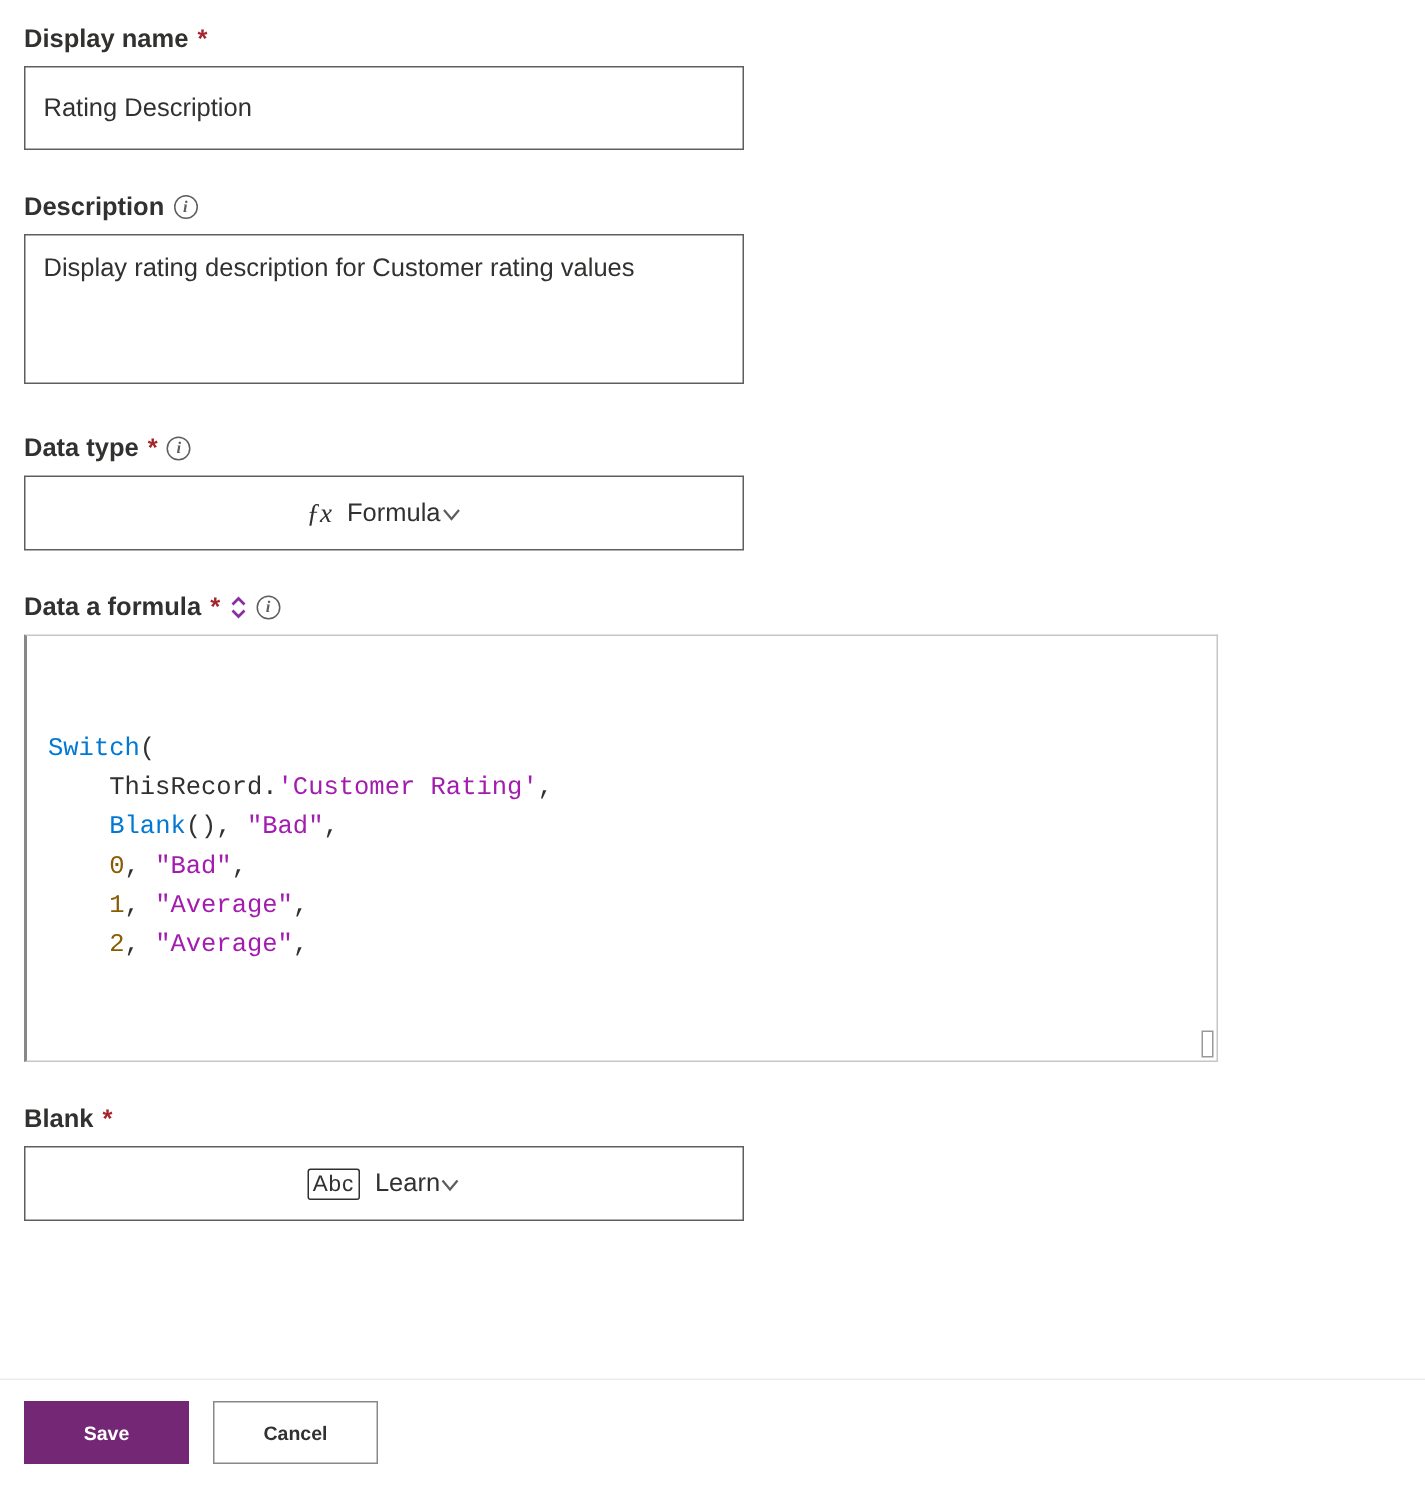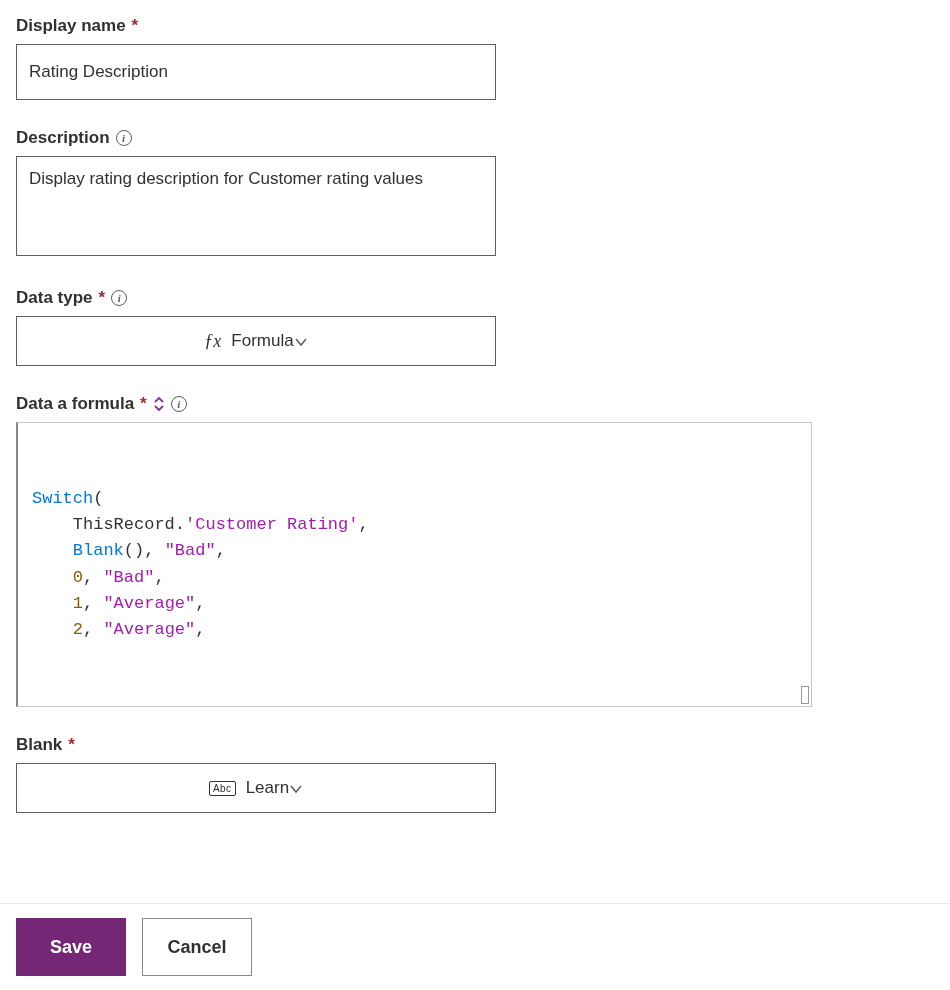--- a/index.html
+++ b/index.html
@@ -73,21 +73,21 @@
   .text-input { height: 56px; }
   .textarea { height: 100px; resize: none; line-height:1.4; }
   .select-box {
     height: 50px;
     display:flex; align-items:center; justify-content:center;
     cursor:pointer;
   }
   .select-left { display:flex; align-items:center; gap:10px; }
   .fx-icon { font-style: italic; font-family: serif; font-size:18px; color:#323130; }
   .abc-icon {
-    border:1px solid #323130; font-size:10px; padding:1px 3px; border-radius:2px;
+    border:1px solid #323130; font-size:15px; padding:1px 3px; border-radius:2px;
     font-weight:400; letter-spacing:0.5px;
   }
   .chevron-down {
     width: 14px; height: 14px;
   }
   .chevron-down svg { width:100%; height:100%; stroke:#605e5c; stroke-width:1.5; fill:none;}
   .expand-arrows {
     display:inline-flex; flex-direction:column; line-height:0.5;
     color:#7b2fa0; font-size:12px;
   }
@@ -110,21 +110,21 @@
   .tok-num  { color:#8a5b00; }
   .footer {
     position: absolute;
     bottom: 0; left:0; right:0;
     border-top:1px solid #edebe9;
     padding: 14px 16px;
     display:flex; gap:16px;
     background:#fff;
   }
   .btn {
-    height:58px; min-width:110px; font-size:18px; font-weight:600;
+    height:42px; min-width:110px; font-size:13px; font-weight:600;
     border:1px solid #8a8886; background:#fff; color:#323130; cursor:pointer;
     padding: 0 20px;
   }
   .btn-primary {
     background:#742774; border-color:#742774; color:#fff;
   }
   .scroll-stub {
     position:absolute; right:2px; bottom:2px; width:8px; height:18px;
     border:1px solid #999; background:#fff;
   }

